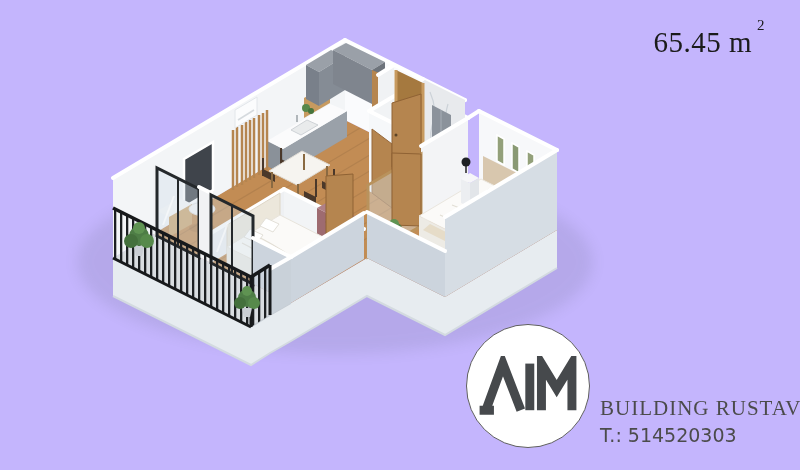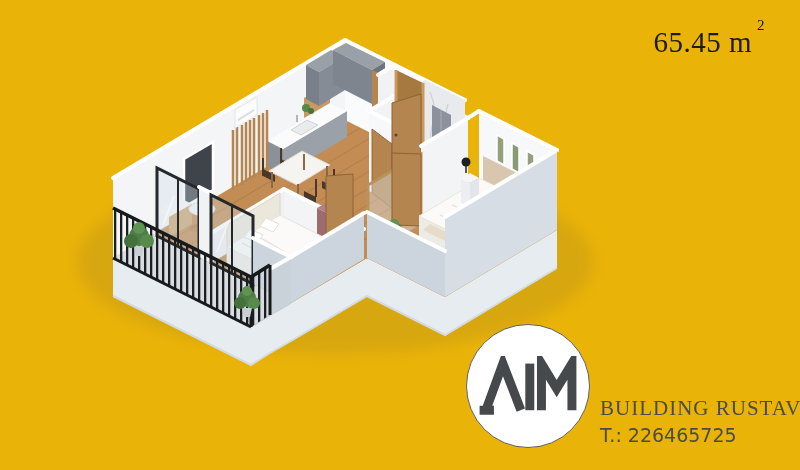--- a/index.html
+++ b/index.html
@@ -1,16 +1,16 @@
 <!DOCTYPE html>
 <html><head>
 <meta charset="utf-8">
 <style>
   html,body{margin:0;padding:0;background:#fff;}
-  #stage{position:relative;width:800px;height:470px;background:#eab308;overflow:hidden;
+  #stage{position:relative;width:800px;height:470px;background:#c4b5fd;overflow:hidden;
          font-family:"Liberation Sans",sans-serif;}
   #planSvg{position:absolute;left:0;top:0;}
   .area{position:absolute;top:26px;right:40px;color:#1b1b1b;
         font-family:"Liberation Serif",serif;font-size:29px;letter-spacing:.5px;}
   .area sup{font-size:15px;position:relative;top:-11px;left:5px;}
   .logo{position:absolute;left:466px;top:324px;width:330px;height:140px;}
   .logo-circle{position:absolute;left:0;top:0;width:124px;height:124px;border:1.6px solid #5f5f5f;
         border-radius:50%;box-sizing:border-box;background:#fff;display:flex;align-items:center;justify-content:center;}
   .logo-company{position:absolute;left:134px;top:72px;color:#4b4b4b;
         font-family:"Liberation Serif",serif;font-size:21px;letter-spacing:1px;white-space:nowrap;}
@@ -303,16 +303,16 @@
   <div class="logo-circle">
     <svg width="104" height="60" viewBox="0 0 116 64" role="img" aria-label="AIM">
       <g stroke="#46494c" stroke-width="10" fill="none">
         <path d="M4,59 H20 M11,59 L30,7 L50,59"></path>
         <path d="M60,7 V59"></path>
         <path d="M73,59 V7 L90,35 L107,7 V59"></path>
       </g>
     </svg>
   </div>
   <div class="logo-company">BUILDING RUSTAVI</div>
-  <div class="logo-phone">T.: 226465725</div>
+  <div class="logo-phone">T.: 514520303</div>
 </div>
 
 </div>
 
 </body></html>

